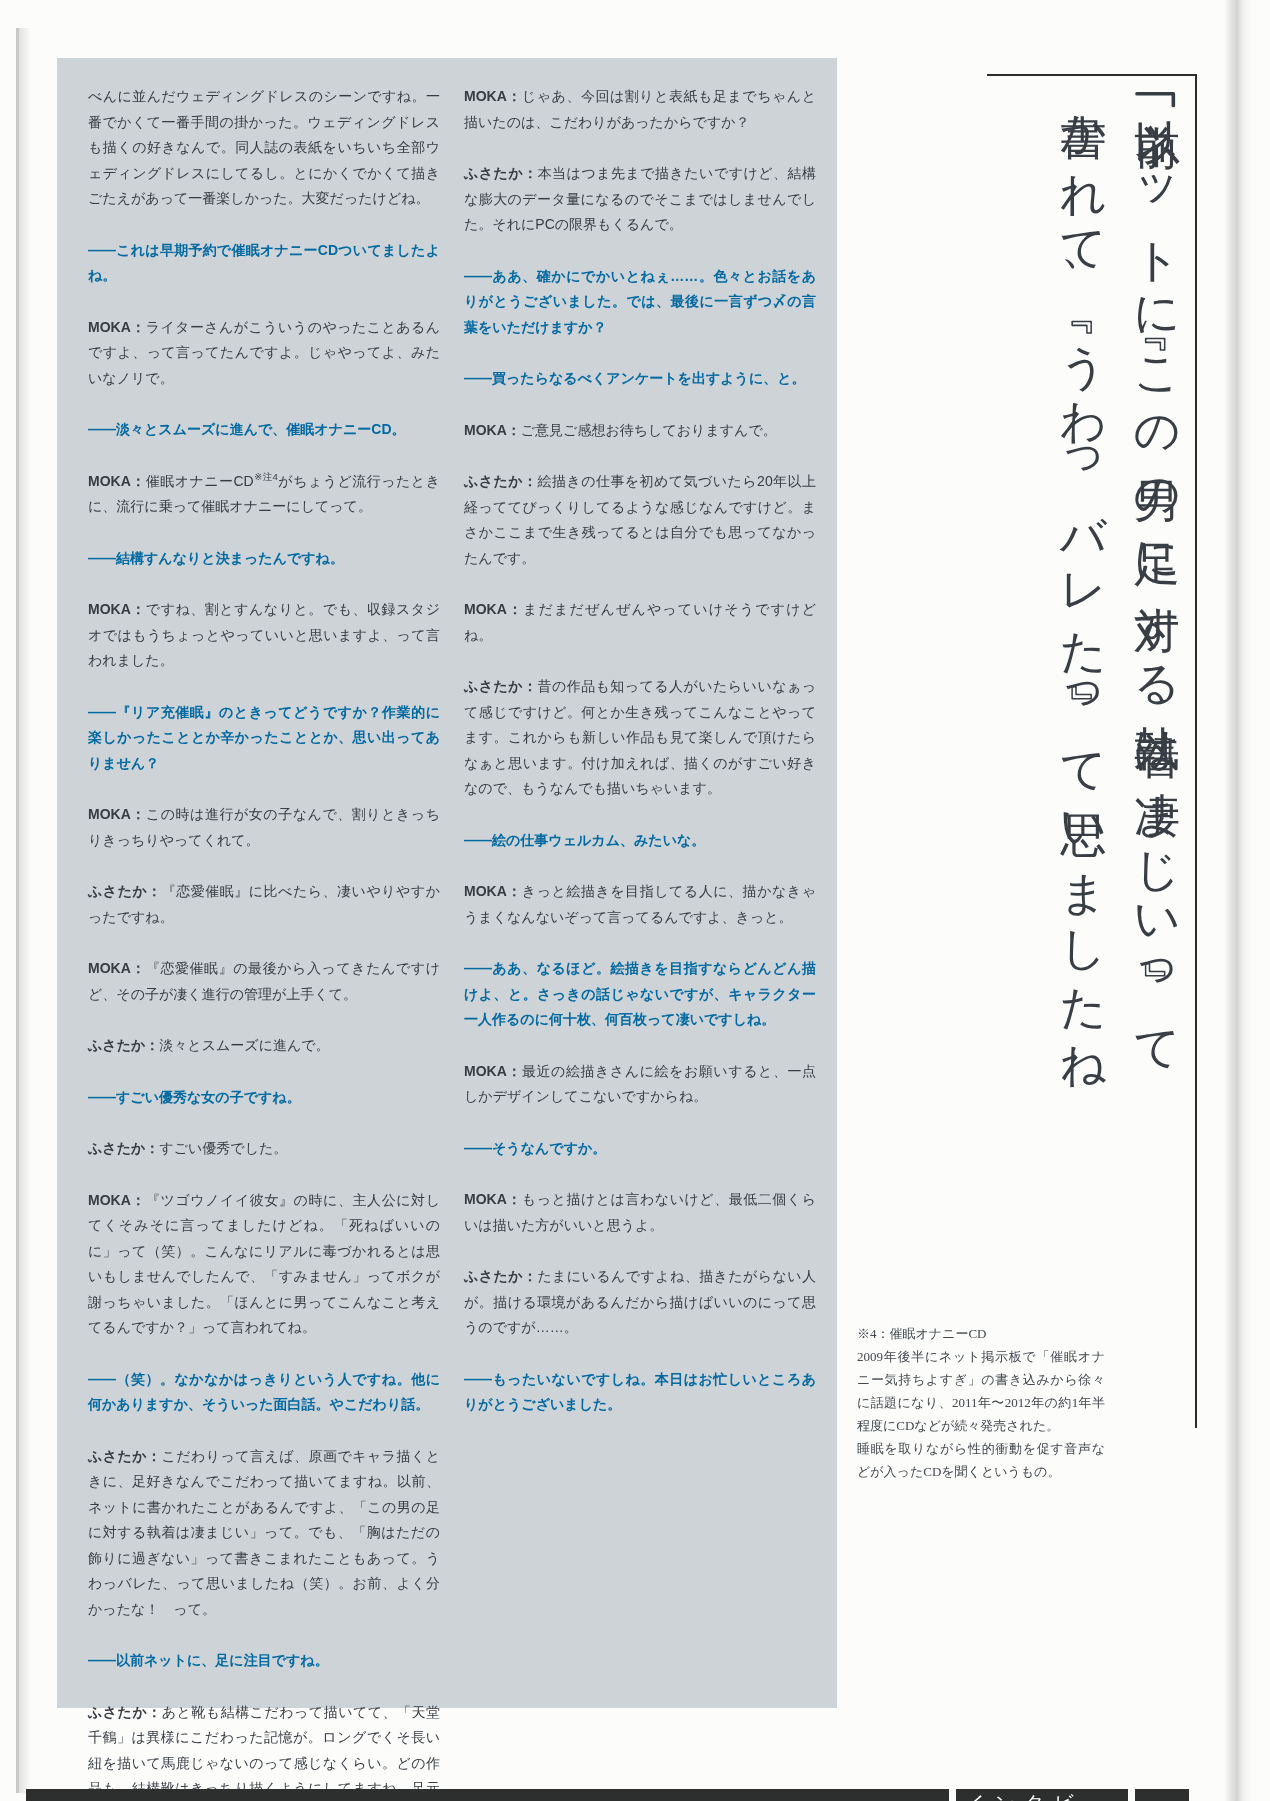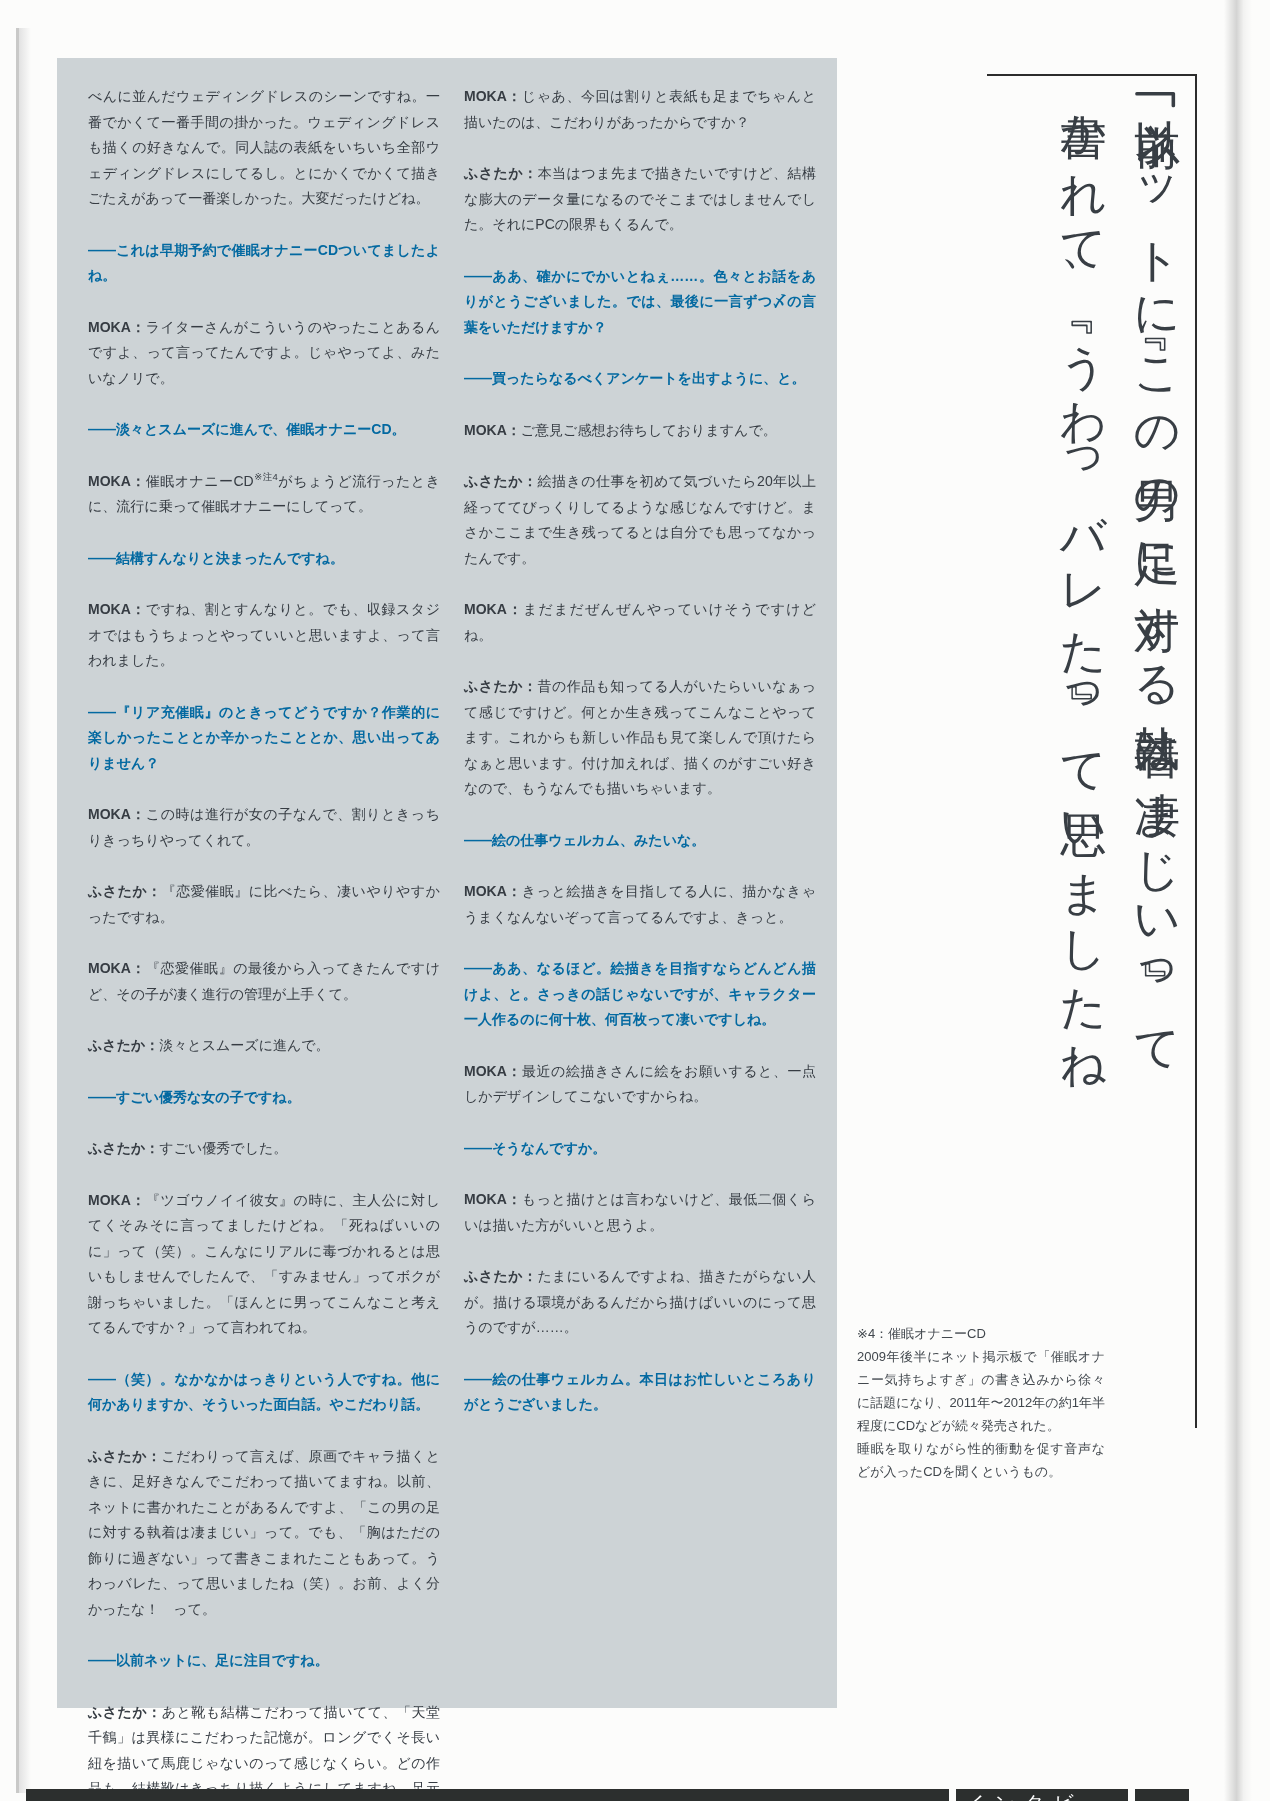--- a/index.html
+++ b/index.html
@@ -31,21 +31,21 @@
     position:absolute; left:1038px; top:78px; height:1390px; width:156px;
     writing-mode:vertical-rl; -webkit-writing-mode:vertical-rl; text-orientation:mixed;
     font-size:46px; line-height:1.6; letter-spacing:5px; color:#383e44;
   }
   .hl-line{margin:0;padding:0;}
   .obr{font-weight:900;}
   .hl-rule-top{position:absolute;left:987px;top:74px;width:210px;height:2px;background:#2c2c2c;}
   .hl-rule-right{position:absolute;left:1195px;top:74px;width:2px;height:1354px;background:#2c2c2c;}
   
   .footnote{position:absolute;left:857px;top:1322px;width:248px;
-    font-size:13px;line-height:23px;color:#41474d;text-align:justify;}
+    font-size:13px;line-height:23px;color:#41474d;text-align:justify;font-family:Liberation Serif, serif;}
   .footnote p{margin:0;}
   
   .footer{position:absolute;left:26px;top:1789px;width:1163px;height:50px;display:flex;align-items:flex-start;}
   .f-main{flex:1 1 auto;height:50px;background:#2c2f2e;display:flex;align-items:center;
     justify-content:flex-end;padding-right:28px;color:#f1f1f1;font-size:15px;letter-spacing:.8px;}
   .f-tab{height:56px;background:#2c2f2e;color:#ffffff;display:flex;align-items:center;justify-content:center;}
   .f-interview{width:172px;margin-left:7px;font-size:20px;letter-spacing:9px;text-indent:9px;}
   .f-page{width:54px;margin-left:7px;font-size:19px;font-weight:700;}
 </style>
 </head>
@@ -126,21 +126,21 @@
       <p class="para q"><b class="spk"></b><span>——ああ、なるほど。絵描きを目指すならどんどん描けよ、と。さっきの話じゃないですが、キャラクター一人作るのに何十枚、何百枚って凄いですしね。</span></p>
 
       <p class="para"><b class="spk">MOKA：</b><span>最近の絵描きさんに絵をお願いすると、一点しかデザインしてこないですからね。</span></p>
 
       <p class="para q"><b class="spk"></b><span>——そうなんですか。</span></p>
 
       <p class="para"><b class="spk">MOKA：</b><span>もっと描けとは言わないけど、最低二個くらいは描いた方がいいと思うよ。</span></p>
 
       <p class="para"><b class="spk">ふさたか：</b><span>たまにいるんですよね、描きたがらない人が。描ける環境があるんだから描けばいいのにって思うのですが……。</span></p>
 
-      <p class="para q"><b class="spk"></b><span>——絵の仕事ウェルカム。本日はお忙しいところありがとうございました。</span></p>
+      <p class="para q"><b class="spk"></b><span>——もったいないですしね。本日はお忙しいところありがとうございました。</span></p>
     </div>
 
   <div class="hl-rule-top"></div>
   <div class="hl-rule-right"></div>
 
   <div class="headline">
     <p class="hl-line"><span class="obr">「</span><span>以前ネットに『この男の足に対する執着は凄まじい』って</span></p>
     <p class="hl-line">書かれて、『うわっバレた』って思いましたね</p>
   </div>
 

